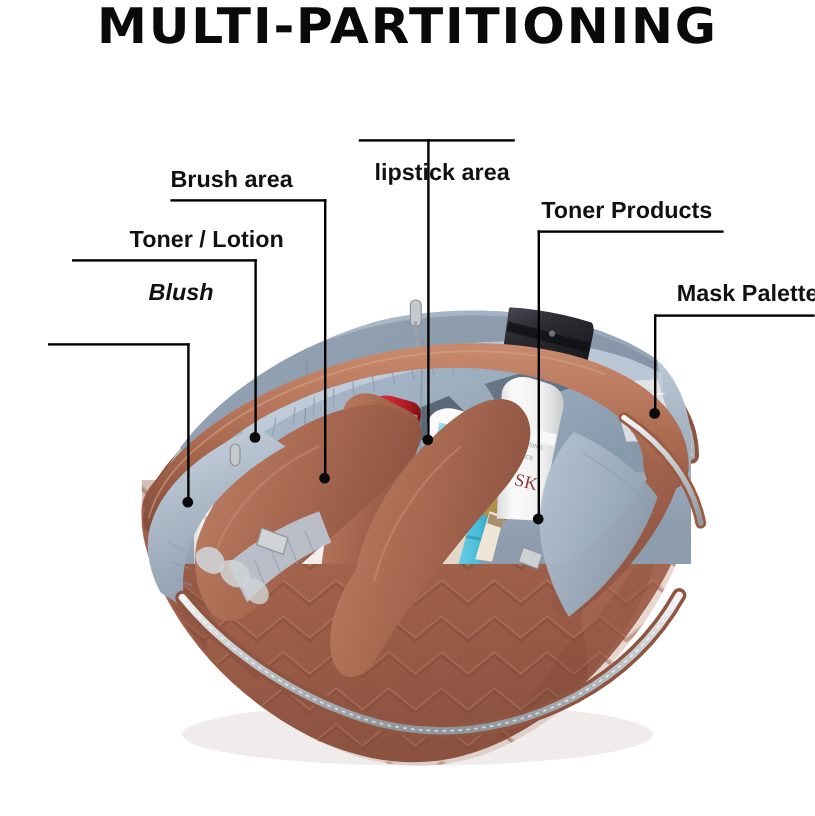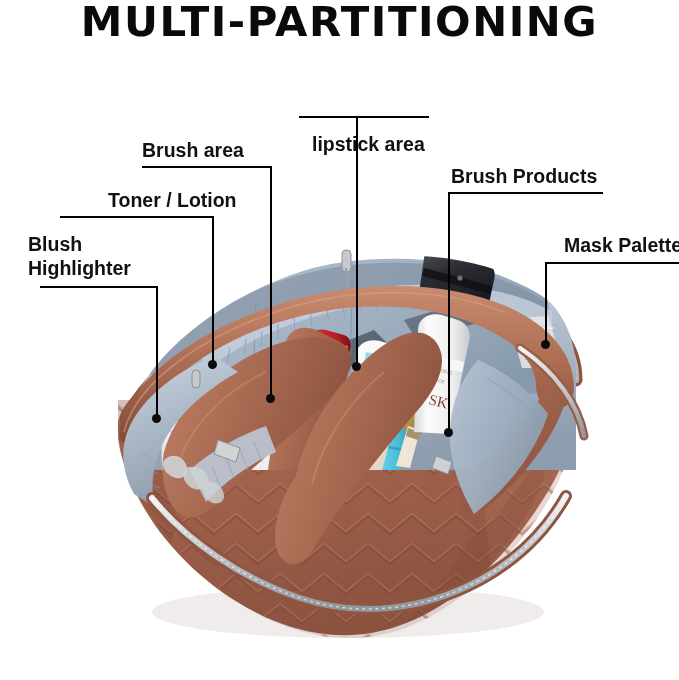--- a/index.html
+++ b/index.html
@@ -28,21 +28,21 @@
   
   .callout { position:absolute; }
   .callout .txt {
     position:absolute;
     font-size:19.5px;
     font-weight:700;
     color:#111;
     white-space:nowrap;
     line-height:23px;
   }
-  .callout .txt.two { line-height:24px; text-align:left; white-space:normal;}
+  .callout .txt.two { line-height:24px; text-align:right; white-space:normal;font-style:italic;}
   .rule { position:absolute; background:#000; height:1.6px; }
   .leader { position:absolute; background:#000; width:1.6px; }
   .dot {
     position:absolute; width:9px; height:9px; border-radius:50%;
     background:#0b0b0b;
   }
 
   
   #bag { position:absolute; left:0; top:0; width:679px; height:680px; }
 </style>
@@ -445,21 +445,20 @@
         <path d="M206 482 C216 480 224 488 224 496 C224 504 214 506 208 500
                  C202 494 200 484 206 482 Z" fill="#cfd3d6" opacity="0.8"></path>
       </g>
 
     </svg>
   </div>
 
   <div class="callout">
     <div class="txt two" style="left:28px; top:232px; width:150px;">
       <span>Blush</span><br>
-      <span>Highlighter</span>
     </div>
     <div class="rule" style="left:40px; top:286px; width:118px;"></div>
     <div class="leader" style="left:156px; top:286px; height:132px;"></div>
     <div class="dot" style="left:152px; top:414px;"></div>
   </div>
 
   <div class="callout">
     <div class="txt" style="left:60px; top:189px;margin-left:48px;">Toner / Lotion</div>
     <div class="rule" style="left:60px; top:216px; width:154px;"></div>
     <div class="leader" style="left:212px; top:216px; height:148px;"></div>
@@ -474,21 +473,21 @@
   </div>
 
   <div class="callout">
     <div class="txt" style="left:312px; top:89px;margin-top:44px;">lipstick area</div>
     <div class="rule" style="left:299px; top:116px; width:130px;"></div>
     <div class="leader" style="left:356px; top:116px; height:250px;"></div>
     <div class="dot" style="left:352px; top:362px;"></div>
   </div>
 
   <div class="callout">
-    <div class="txt" style="left:451px; top:165px;">Brush Products</div>
+    <div class="txt" style="left:451px; top:165px;">Toner Products</div>
     <div class="rule" style="left:448px; top:192px; width:155px;"></div>
     <div class="leader" style="left:448px; top:192px; height:240px;"></div>
     <div class="dot" style="left:444px; top:428px;"></div>
   </div>
 
   <div class="callout">
     <div class="txt" style="left:547px; top:234px;margin-left:17px;">Mask Palette</div>
     <div class="rule" style="left:545px; top:262px; width:134px;"></div>
     <div class="leader" style="left:545px; top:262px; height:82px;"></div>
     <div class="dot" style="left:541px; top:340px;"></div>

